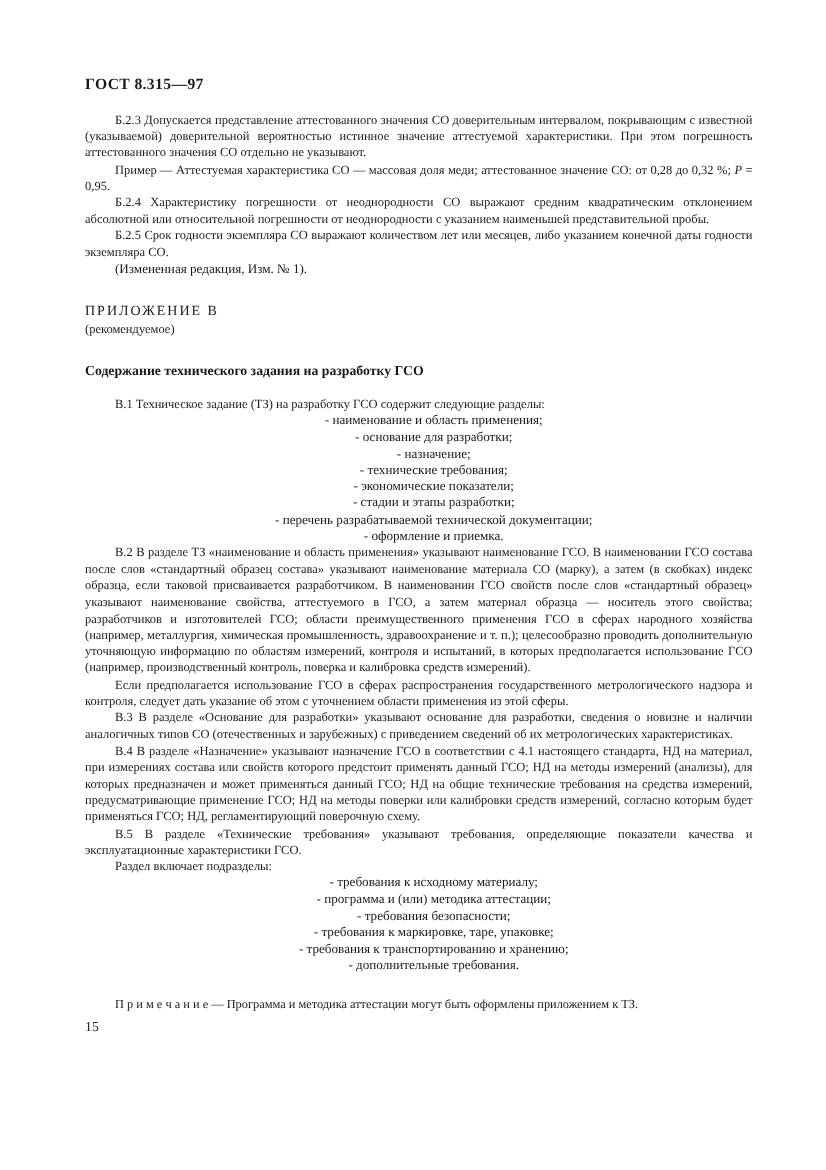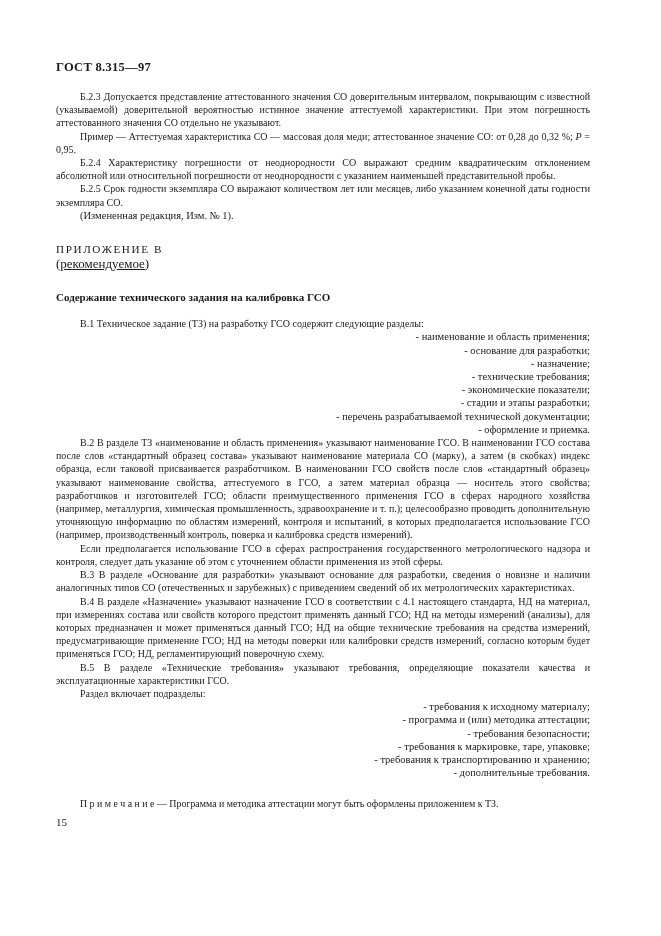--- a/index.html
+++ b/index.html
@@ -11,21 +11,21 @@
     position: relative;
     width: 661px;
     height: 936px;
     background: #ffffff;
     color: #1a1a1a;
     font-family: "Liberation Serif", "DejaVu Serif", serif;
     overflow: hidden;
   }
   .content {
     position: absolute;
-    left: 56px;
+    left: 68px;
     top: 60px;
     width: 534px;
   }
   .doc-num {
     font-weight: bold;
     font-size: 12.5px;
     line-height: 15px;
     margin: 0 0 15px 0;
     letter-spacing: 0.3px;
   }
@@ -33,21 +33,21 @@
     margin: 0;
     font-size: 10px;
     line-height: 13.2px;
     text-align: justify;
     text-indent: 24px;
   }
   p.item {
     margin: 0;
     font-size: 10.5px;
     line-height: 13.2px;
-    text-align: right;
+    text-align: center;
     padding-left: 24px;
     text-indent: 0;
   }
   p.amendment {
     margin: 0;
     font-size: 10.5px;
     line-height: 13.2px;
     font-weight: normal;
     text-indent: 24px;
   }
@@ -55,23 +55,22 @@
     text-indent: 0;
   }
   .appendix-label {
     margin: 21px 0 0 0;
     font-size: 11.2px;
     line-height: 13.5px;
     letter-spacing: 1.6px;
   }
   .appendix-status {
     margin: 0;
-    font-size: 13px;
+    font-size: 10px;
     line-height: 13.2px;
-    text-decoration: underline;
   }
   .appendix-title {
     margin: 21px 0 13px 0;
     font-size: 11px;
     line-height: 13.5px;
     font-weight: bold;
   }
   p.note {
     margin: 19px 0 0 0;
     font-size: 9.9px;
@@ -102,21 +101,21 @@
 
     <p class="body">Б.2.4 Характеристику погрешности от неоднородности СО выражают средним квадратическим отклонением абсолютной или относительной погрешности от неоднородности с указанием наименьшей представительной пробы.</p>
 
     <p class="body">Б.2.5 Срок годности экземпляра СО выражают количеством лет или месяцев, либо указанием конечной даты годности экземпляра СО.</p>
 
     <p class="amendment">(Измененная редакция, Изм. № 1).</p>
 
     <p class="appendix-label center">ПРИЛОЖЕНИЕ В</p>
     <p class="appendix-status center">(рекомендуемое)</p>
 
-    <p class="appendix-title center">Содержание технического задания на калибровка ГСО</p>
+    <p class="appendix-title center">Содержание технического задания на разработку ГСО</p>
 
     <p class="body">В.1 Техническое задание (ТЗ) на разработку ГСО содержит следующие разделы:</p>
     <p class="item">- наименование и область применения;</p>
     <p class="item">- основание для разработки;</p>
     <p class="item">- назначение;</p>
     <p class="item">- технические требования;</p>
     <p class="item">- экономические показатели;</p>
     <p class="item">- стадии и этапы разработки;</p>
     <p class="item">- перечень разрабатываемой технической документации;</p>
     <p class="item">- оформление и приемка.</p>

